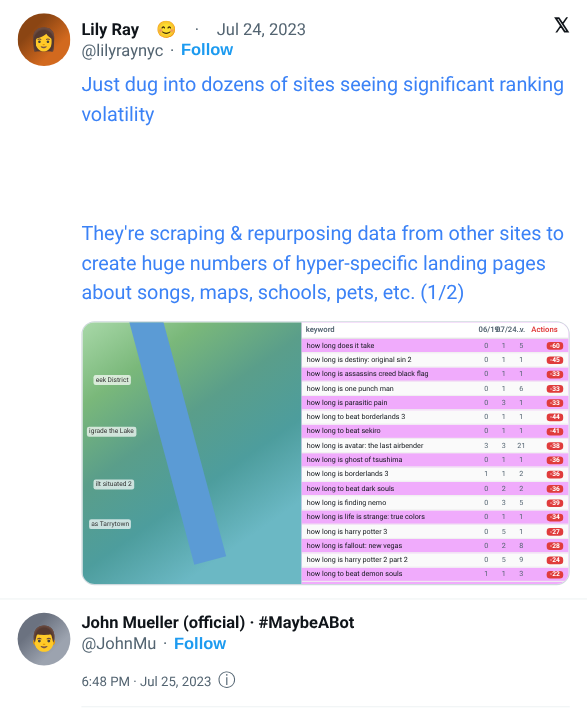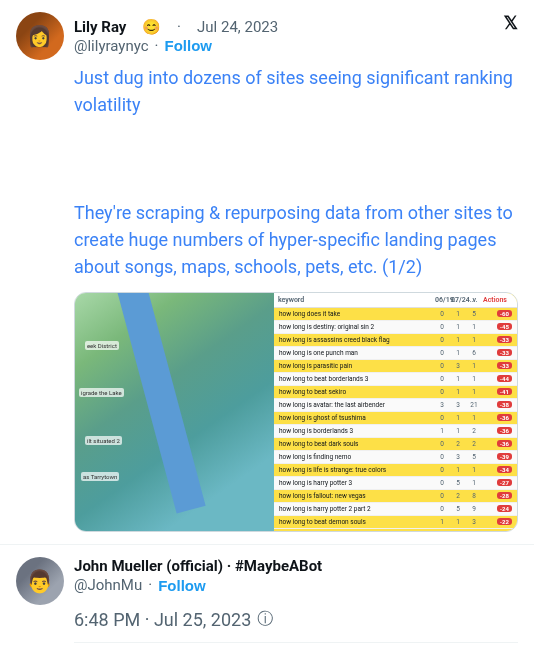--- a/index.html
+++ b/index.html
@@ -162,21 +162,21 @@
     .map-label-1 { top: 20%; left: 5%; }
     .map-label-2 { top: 40%; left: 2%; }
     .map-label-3 { top: 60%; left: 5%; }
     .map-label-4 { top: 75%; left: 3%; }
 
     
     .table-section {
       width: 55%;
       overflow: hidden;
       font-size: 7px;
-      background: #fde047;
+      background: #f0abfc;
     }
 
     .table-header {
       display: flex;
       background: #fff;
       border-bottom: 1px solid #e0e0e0;
       padding: 3px 4px;
       font-size: 7px;
       color: #536471;
       font-weight: 600;
@@ -249,21 +249,21 @@
 
     .tweet2-meta {
       display: flex;
       align-items: center;
       gap: 6px;
       margin-bottom: 12px;
     }
 
     .tweet2-timestamp {
       color: #536471;
-      font-size: 18px;
+      font-size: 12px;
     }
 
     .info-icon {
       color: #536471;
       font-size: 16px;
       cursor: pointer;
       margin-left: auto;
     }
 
     .tweet2-actions {

